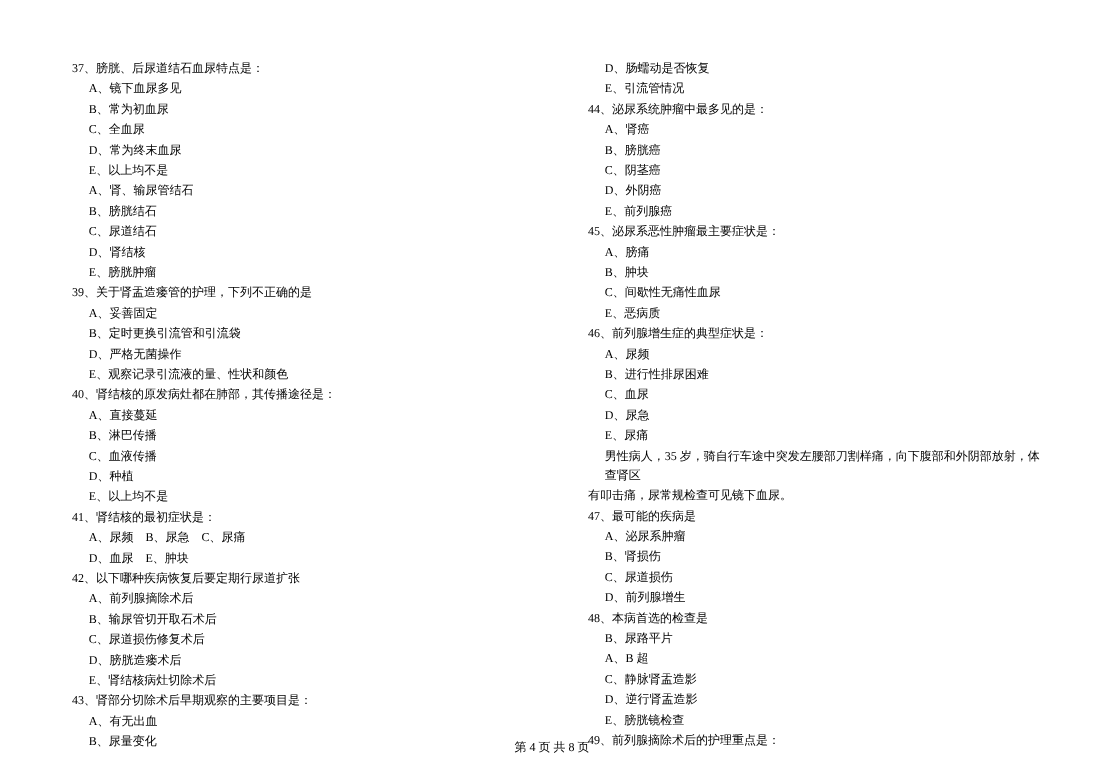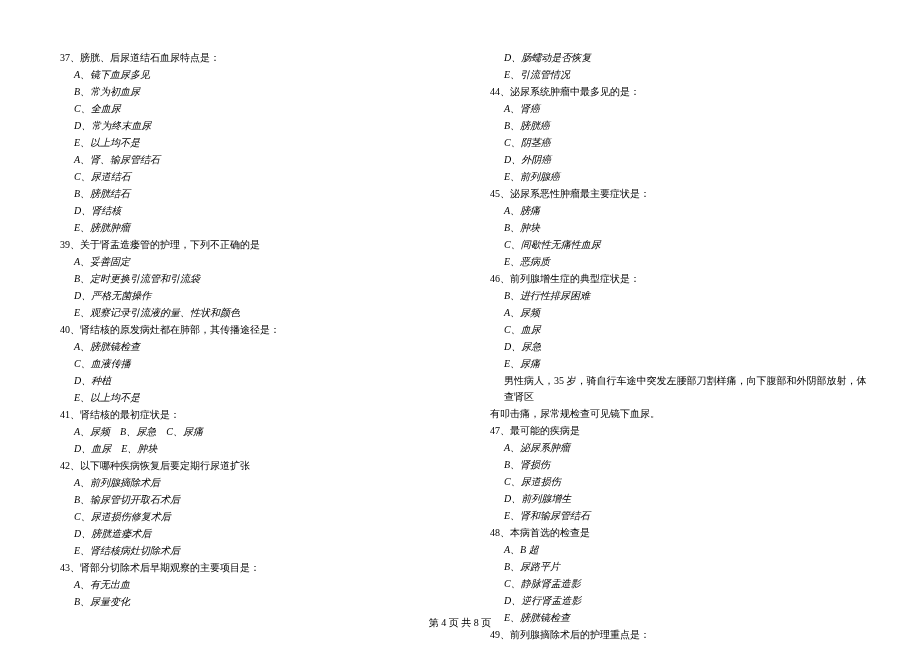--- a/index.html
+++ b/index.html
@@ -30,21 +30,20 @@
       padding-left: 30px;
     }
     .question-title {
       line-height: 1.6;
       margin-bottom: 1px;
     }
     .option {
       line-height: 1.6;
       padding-left: 14px;
       margin-bottom: 1px;
-      font-style: italic;
     }
     .indent-text {
       line-height: 1.6;
       padding-left: 14px;
       margin-bottom: 1px;
     }
     .footer {
       position: absolute;
       bottom: 20px;
       left: 0;
@@ -59,33 +58,34 @@
 <div class="page">
   <div class="column">
     <div class="question-title">37、膀胱、后尿道结石血尿特点是：</div>
     <div class="option">A、镜下血尿多见</div>
     <div class="option">B、常为初血尿</div>
     <div class="option">C、全血尿</div>
     <div class="option">D、常为终末血尿</div>
     <div class="option">E、以上均不是</div>
 
     <div class="option">A、肾、输尿管结石</div>
+    <div class="option">B、膀胱结石</div>
     <div class="option">C、尿道结石</div>
-    <div class="option">B、膀胱结石</div>
     <div class="option">D、肾结核</div>
     <div class="option">E、膀胱肿瘤</div>
 
     <div class="question-title">39、关于肾盂造瘘管的护理，下列不正确的是</div>
     <div class="option">A、妥善固定</div>
     <div class="option">B、定时更换引流管和引流袋</div>
     <div class="option">D、严格无菌操作</div>
     <div class="option">E、观察记录引流液的量、性状和颜色</div>
 
     <div class="question-title">40、肾结核的原发病灶都在肺部，其传播途径是：</div>
-    <div class="option">A、膀胱镜检查</div>
+    <div class="option">A、直接蔓延</div>
+    <div class="option">B、淋巴传播</div>
     <div class="option">C、血液传播</div>
     <div class="option">D、种植</div>
     <div class="option">E、以上均不是</div>
 
     <div class="question-title">41、肾结核的最初症状是：</div>
     <div class="option">A、尿频　B、尿急　C、尿痛</div>
     <div class="option">D、血尿　E、肿块</div>
 
     <div class="question-title">42、以下哪种疾病恢复后要定期行尿道扩张</div>
     <div class="option">A、前列腺摘除术后</div>
@@ -111,39 +111,38 @@
     <div class="option">D、外阴癌</div>
     <div class="option">E、前列腺癌</div>
 
     <div class="question-title">45、泌尿系恶性肿瘤最主要症状是：</div>
     <div class="option">A、膀痛</div>
     <div class="option">B、肿块</div>
     <div class="option">C、间歇性无痛性血尿</div>
     <div class="option">E、恶病质</div>
 
     <div class="question-title">46、前列腺增生症的典型症状是：</div>
+    <div class="option">A、尿频</div>
     <div class="option">B、进行性排尿困难</div>
-    <div class="option">A、尿频</div>
     <div class="option">C、血尿</div>
     <div class="option">D、尿急</div>
     <div class="option">E、尿痛</div>
 
     <div class="indent-text">男性病人，35 岁，骑自行车途中突发左腰部刀割样痛，向下腹部和外阴部放射，体查肾区</div>
     <div class="question-title">有叩击痛，尿常规检查可见镜下血尿。</div>
 
     <div class="question-title">47、最可能的疾病是</div>
     <div class="option">A、泌尿系肿瘤</div>
     <div class="option">B、肾损伤</div>
     <div class="option">C、尿道损伤</div>
     <div class="option">D、前列腺增生</div>
-    <div class="option">E、肾和输尿管结石</div>
 
     <div class="question-title">48、本病首选的检查是</div>
+    <div class="option">B、尿路平片</div>
     <div class="option">A、B 超</div>
-    <div class="option">B、尿路平片</div>
     <div class="option">C、静脉肾盂造影</div>
     <div class="option">D、逆行肾盂造影</div>
     <div class="option">E、膀胱镜检查</div>
 
     <div class="question-title">49、前列腺摘除术后的护理重点是：</div>
 
   </div>
 </div>
 
 <div class="footer">第 4 页 共 8 页</div>

